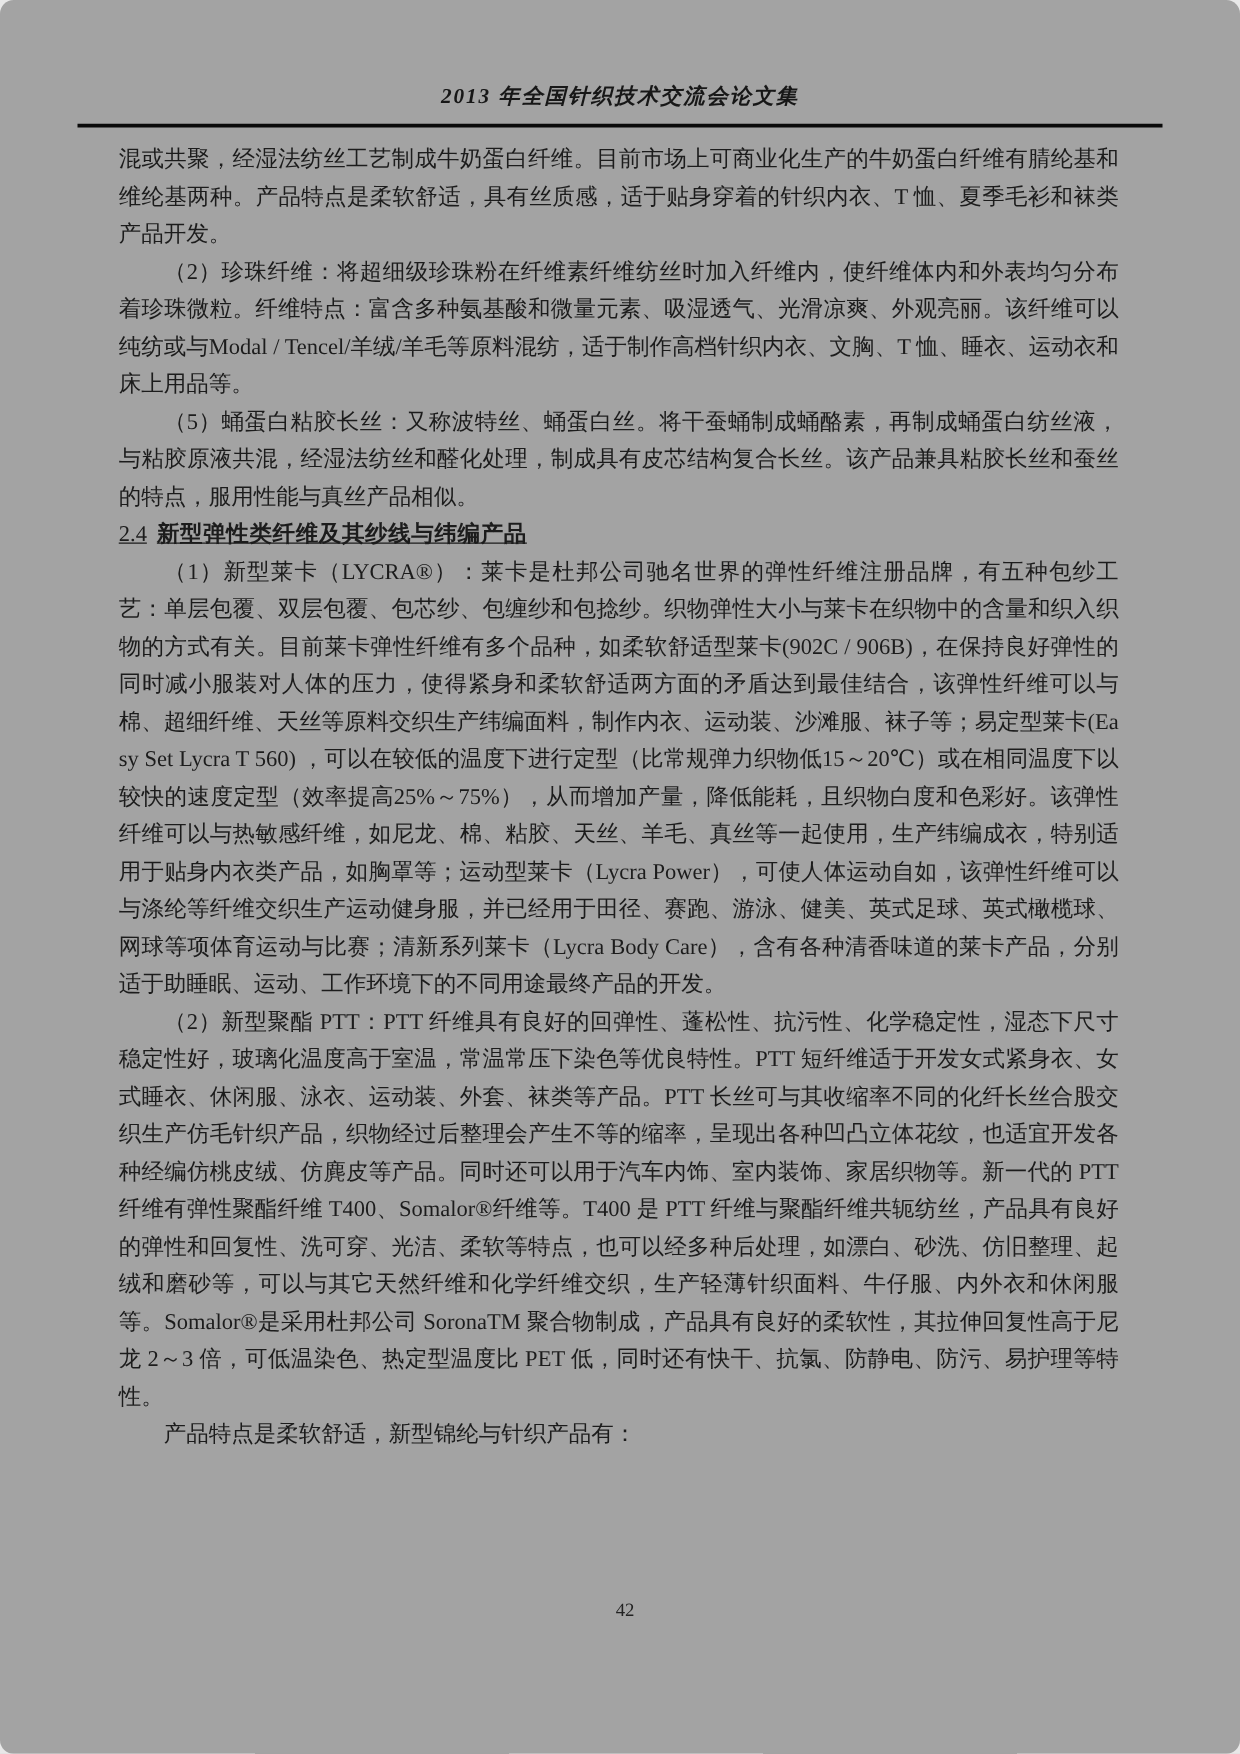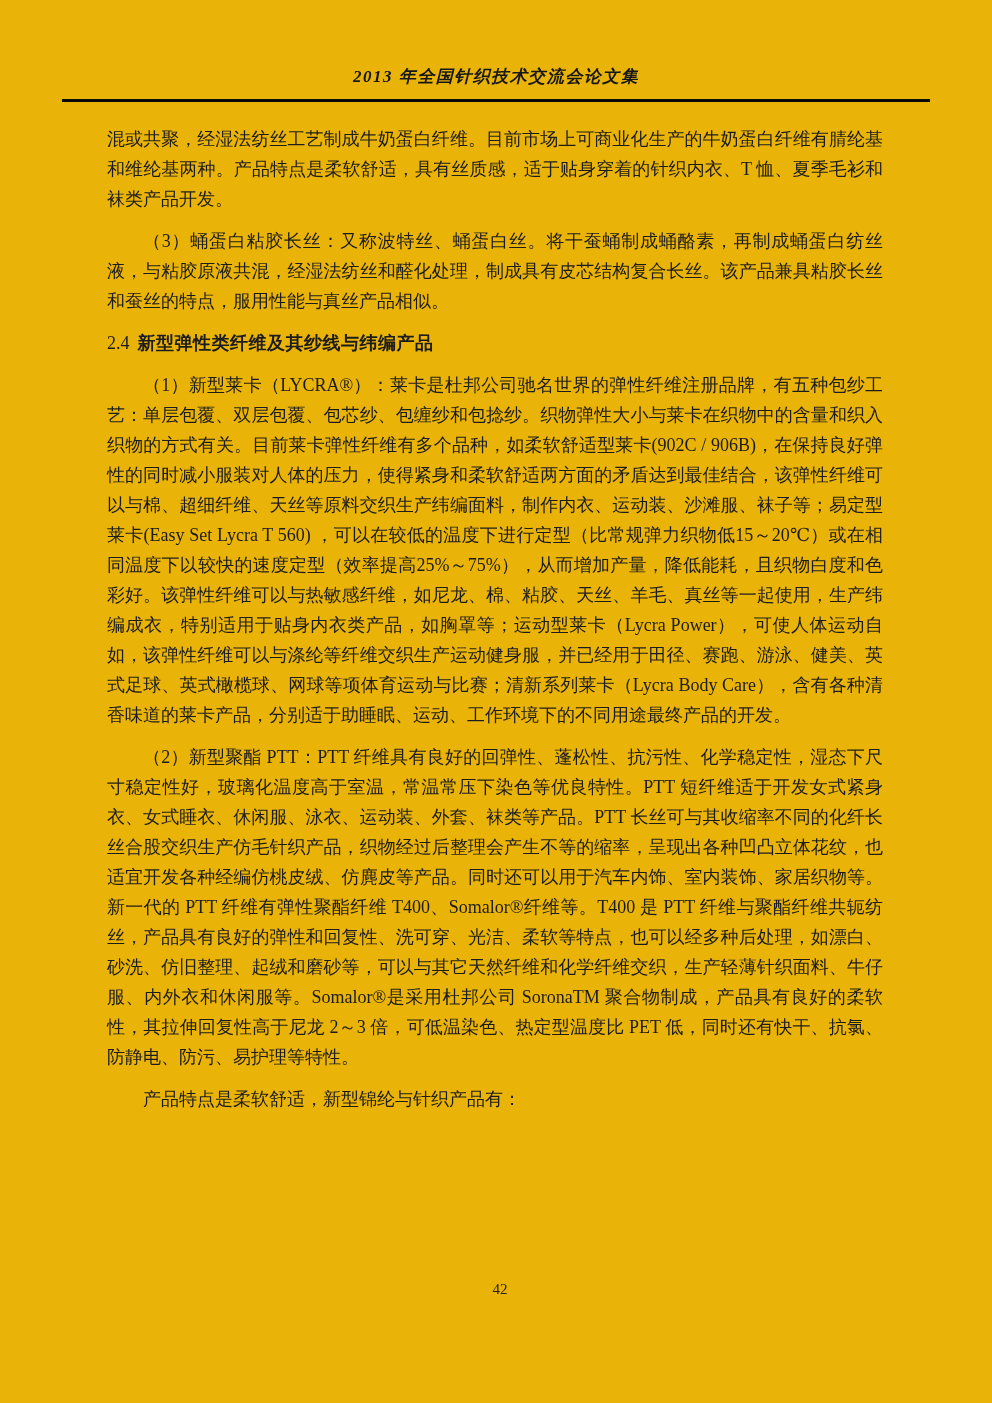--- a/index.html
+++ b/index.html
@@ -1,23 +1,24 @@
 <!DOCTYPE html>
 <html><head>
 <meta charset="utf-8">
 <style>
   html, body { margin: 0; padding: 0; background: #e8e8e8; }
   .page {
     position: relative;
     width: 992px;
     height: 1403px;
     margin: 0 auto;
-    background: #eab308;
+    background: #a3a3a3;
     color: #1c1c1c;
     overflow: hidden;
+    border-radius: 11px;
   }
   .header-title {
     position: absolute;
     top: 64px;
     left: 0;
     width: 100%;
     text-align: center;
     font-family: "Liberation Serif", "DejaVu Serif", serif;
     font-style: italic;
     font-weight: bold;
@@ -34,37 +35,38 @@
     height: 3px;
     background: #0a0a0a;
   }
   .content {
     position: absolute;
     top: 112px;
     left: 95px;
     width: 800px;
   }
   .content p {
-    margin: 12px;
+    margin: 0;
     font-family: "Liberation Serif", "DejaVu Serif", serif;
     font-size: 18px;
     line-height: 30px;
     text-align: justify;
     text-indent: 2em;
     color: #1c1c1c;
     word-break: break-all;
   }
   .content p.no-indent { text-indent: 0; }
   .section-heading {
     margin: 0;
     font-size: 18px;
     line-height: 30px;
     text-indent: 0;
     font-weight: bold;
     white-space: nowrap;
+    text-decoration: underline;
   }
   .heading-number {
     font-family: "Liberation Serif", "DejaVu Serif", serif;
     font-weight: normal;
     margin-right: 8px;
   }
   .heading-text {
     font-family: "Liberation Sans", "DejaVu Sans", sans-serif;
     letter-spacing: 0.5px;
   }
@@ -85,22 +87,23 @@
 <div class="page">
 
   <div class="header-title">2013 年全国针织技术交流会论文集</div>
 
   <div class="header-rule"></div>
 
   <main class="content">
 
     <p class="no-indent">混或共聚，经湿法纺丝工艺制成牛奶蛋白纤维。目前市场上可商业化生产的牛奶蛋白纤维有腈纶基和维纶基两种。产品特点是柔软舒适，具有丝质感，适于贴身穿着的针织内衣、T 恤、夏季毛衫和袜类产品开发。</p>
 
+    <p>（2）珍珠纤维：将超细级珍珠粉在纤维素纤维纺丝时加入纤维内，使纤维体内和外表均匀分布着珍珠微粒。纤维特点：富含多种氨基酸和微量元素、吸湿透气、光滑凉爽、外观亮丽。该纤维可以纯纺或与Modal / Tencel/羊绒/羊毛等原料混纺，适于制作高档针织内衣、文胸、T 恤、睡衣、运动衣和床上用品等。</p>
 
-    <p>（3）蛹蛋白粘胶长丝：又称波特丝、蛹蛋白丝。将干蚕蛹制成蛹酪素，再制成蛹蛋白纺丝液，与粘胶原液共混，经湿法纺丝和醛化处理，制成具有皮芯结构复合长丝。该产品兼具粘胶长丝和蚕丝的特点，服用性能与真丝产品相似。</p>
+    <p>（5）蛹蛋白粘胶长丝：又称波特丝、蛹蛋白丝。将干蚕蛹制成蛹酪素，再制成蛹蛋白纺丝液，与粘胶原液共混，经湿法纺丝和醛化处理，制成具有皮芯结构复合长丝。该产品兼具粘胶长丝和蚕丝的特点，服用性能与真丝产品相似。</p>
 
     <p class="section-heading no-indent">
       <span class="heading-number">2.4</span><span class="heading-text">新型弹性类纤维及其纱线与纬编产品</span>
     </p>
 
     <p>（1）新型莱卡（LYCRA®）：莱卡是杜邦公司驰名世界的弹性纤维注册品牌，有五种包纱工艺：单层包覆、双层包覆、包芯纱、包缠纱和包捻纱。织物弹性大小与莱卡在织物中的含量和织入织物的方式有关。目前莱卡弹性纤维有多个品种，如柔软舒适型莱卡(902C / 906B)，在保持良好弹性的同时减小服装对人体的压力，使得紧身和柔软舒适两方面的矛盾达到最佳结合，该弹性纤维可以与棉、超细纤维、天丝等原料交织生产纬编面料，制作内衣、运动装、沙滩服、袜子等；易定型莱卡(Easy Set Lycra T 560) ，可以在较低的温度下进行定型（比常规弹力织物低15～20℃）或在相同温度下以较快的速度定型（效率提高25%～75%），从而增加产量，降低能耗，且织物白度和色彩好。该弹性纤维可以与热敏感纤维，如尼龙、棉、粘胶、天丝、羊毛、真丝等一起使用，生产纬编成衣，特别适用于贴身内衣类产品，如胸罩等；运动型莱卡（Lycra Power），可使人体运动自如，该弹性纤维可以与涤纶等纤维交织生产运动健身服，并已经用于田径、赛跑、游泳、健美、英式足球、英式橄榄球、网球等项体育运动与比赛；清新系列莱卡（Lycra Body Care），含有各种清香味道的莱卡产品，分别适于助睡眠、运动、工作环境下的不同用途最终产品的开发。</p>
 
     <p>（2）新型聚酯 PTT：PTT 纤维具有良好的回弹性、蓬松性、抗污性、化学稳定性，湿态下尺寸稳定性好，玻璃化温度高于室温，常温常压下染色等优良特性。PTT 短纤维适于开发女式紧身衣、女式睡衣、休闲服、泳衣、运动装、外套、袜类等产品。PTT 长丝可与其收缩率不同的化纤长丝合股交织生产仿毛针织产品，织物经过后整理会产生不等的缩率，呈现出各种凹凸立体花纹，也适宜开发各种经编仿桃皮绒、仿麂皮等产品。同时还可以用于汽车内饰、室内装饰、家居织物等。新一代的 PTT 纤维有弹性聚酯纤维 T400、Somalor®纤维等。T400 是 PTT 纤维与聚酯纤维共轭纺丝，产品具有良好的弹性和回复性、洗可穿、光洁、柔软等特点，也可以经多种后处理，如漂白、砂洗、仿旧整理、起绒和磨砂等，可以与其它天然纤维和化学纤维交织，生产轻薄针织面料、牛仔服、内外衣和休闲服等。Somalor®是采用杜邦公司 SoronaTM 聚合物制成，产品具有良好的柔软性，其拉伸回复性高于尼龙 2～3 倍，可低温染色、热定型温度比 PET 低，同时还有快干、抗氯、防静电、防污、易护理等特性。</p>
 
     <p>产品特点是柔软舒适，新型锦纶与针织产品有：</p>

